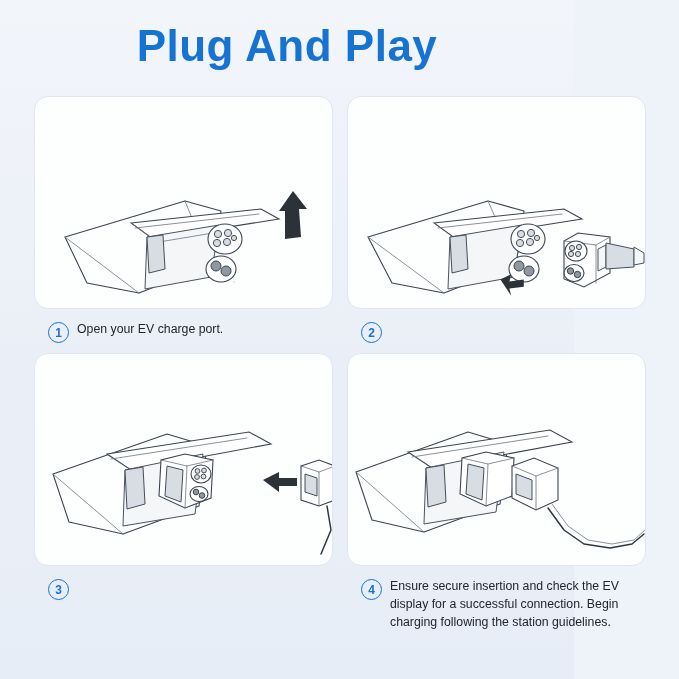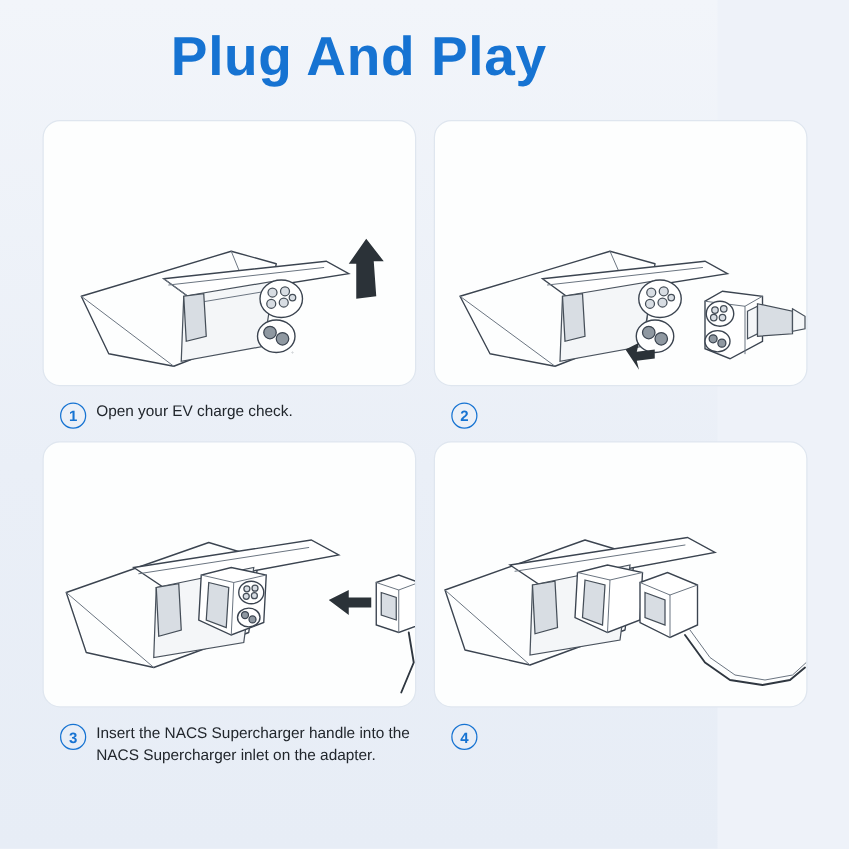--- a/index.html
+++ b/index.html
@@ -132,21 +132,21 @@
             <circle class="fl-dark" cx="5" cy="2" r="5"></circle>
           </g>
 
           <g>
             <path class="arrow" d="M258 94 L272 112 L264 112 L266 140 L250 142 L250 114 L244 114 Z"></path>
           </g>
         </svg>
       </div>
       <div class="caption">
         <div class="step-num">1</div>
-        <div class="step-text">Open your EV charge check.</div>
+        <div class="step-text">Open your EV charge port.</div>
       </div>
     </div>
 
     <div class="cell">
       <div class="panel">
         <svg width="299" height="213" viewBox="0 0 299 213">
           <path class="ln" d="M20 140 L140 104 L176 114 L168 168 L96 196 L44 186 Z" fill="#fcfdfe"></path>
           <path class="ln-thin" d="M20 140 L96 196"></path>
           <path class="ln-thin" d="M140 104 L168 168"></path>
           <path class="fl-white" d="M86 126 L216 112 L234 122 L108 142 Z"></path>
@@ -238,21 +238,20 @@
             <path class="fl-white" d="M266 112 L284 106 L300 112 L300 146 L284 152 L266 146 Z"></path>
             <path class="ln-thin" d="M266 112 L284 118 L284 152"></path>
             <path class="fl-grey" d="M270 120 L282 124 L282 142 L270 138 Z"></path>
             <path class="ln-thin" d="M284 118 L300 112"></path>
             <path class="ln-thick" d="M292 152 L296 176 L286 200"></path>
           </g>
         </svg>
       </div>
       <div class="caption">
         <div class="step-num">3</div>
-        <div class="step-text">Insert the NACS Supercharger handle into the NACS Supercharger inlet on the adapter.</div>
       </div>
     </div>
 
     <div class="cell">
       <div class="panel">
         <svg width="299" height="213" viewBox="0 0 299 213">
           <path class="ln" d="M8 118 L120 78 L160 90 L152 150 L76 178 L24 166 Z" fill="#fcfdfe"></path>
           <path class="ln-thin" d="M8 118 L76 178"></path>
           <path class="fl-white" d="M60 98 L202 76 L224 88 L84 114 Z"></path>
           <path class="ln-thin" d="M64 103 L200 82"></path>
@@ -269,17 +268,18 @@
             <path class="ln-thin" d="M188 122 L210 114"></path>
             <path class="fl-grey" d="M168 120 L184 126 L184 146 L168 140 Z"></path>
 
             <path class="ln-thick" d="M200 154 L216 176 L236 190 L262 194 L284 190 L296 180"></path>
             <path class="ln-thin" d="M204 150 L220 172 L240 186 L264 190 L286 186 L297 176"></path>
           </g>
         </svg>
       </div>
       <div class="caption">
         <div class="step-num">4</div>
+        <div class="step-text">Ensure secure insertion and check the EV display for a successful connection. Begin charging following the station guidelines.</div>
       </div>
     </div>
 
   </div>
 </div>
 
 </body></html>

